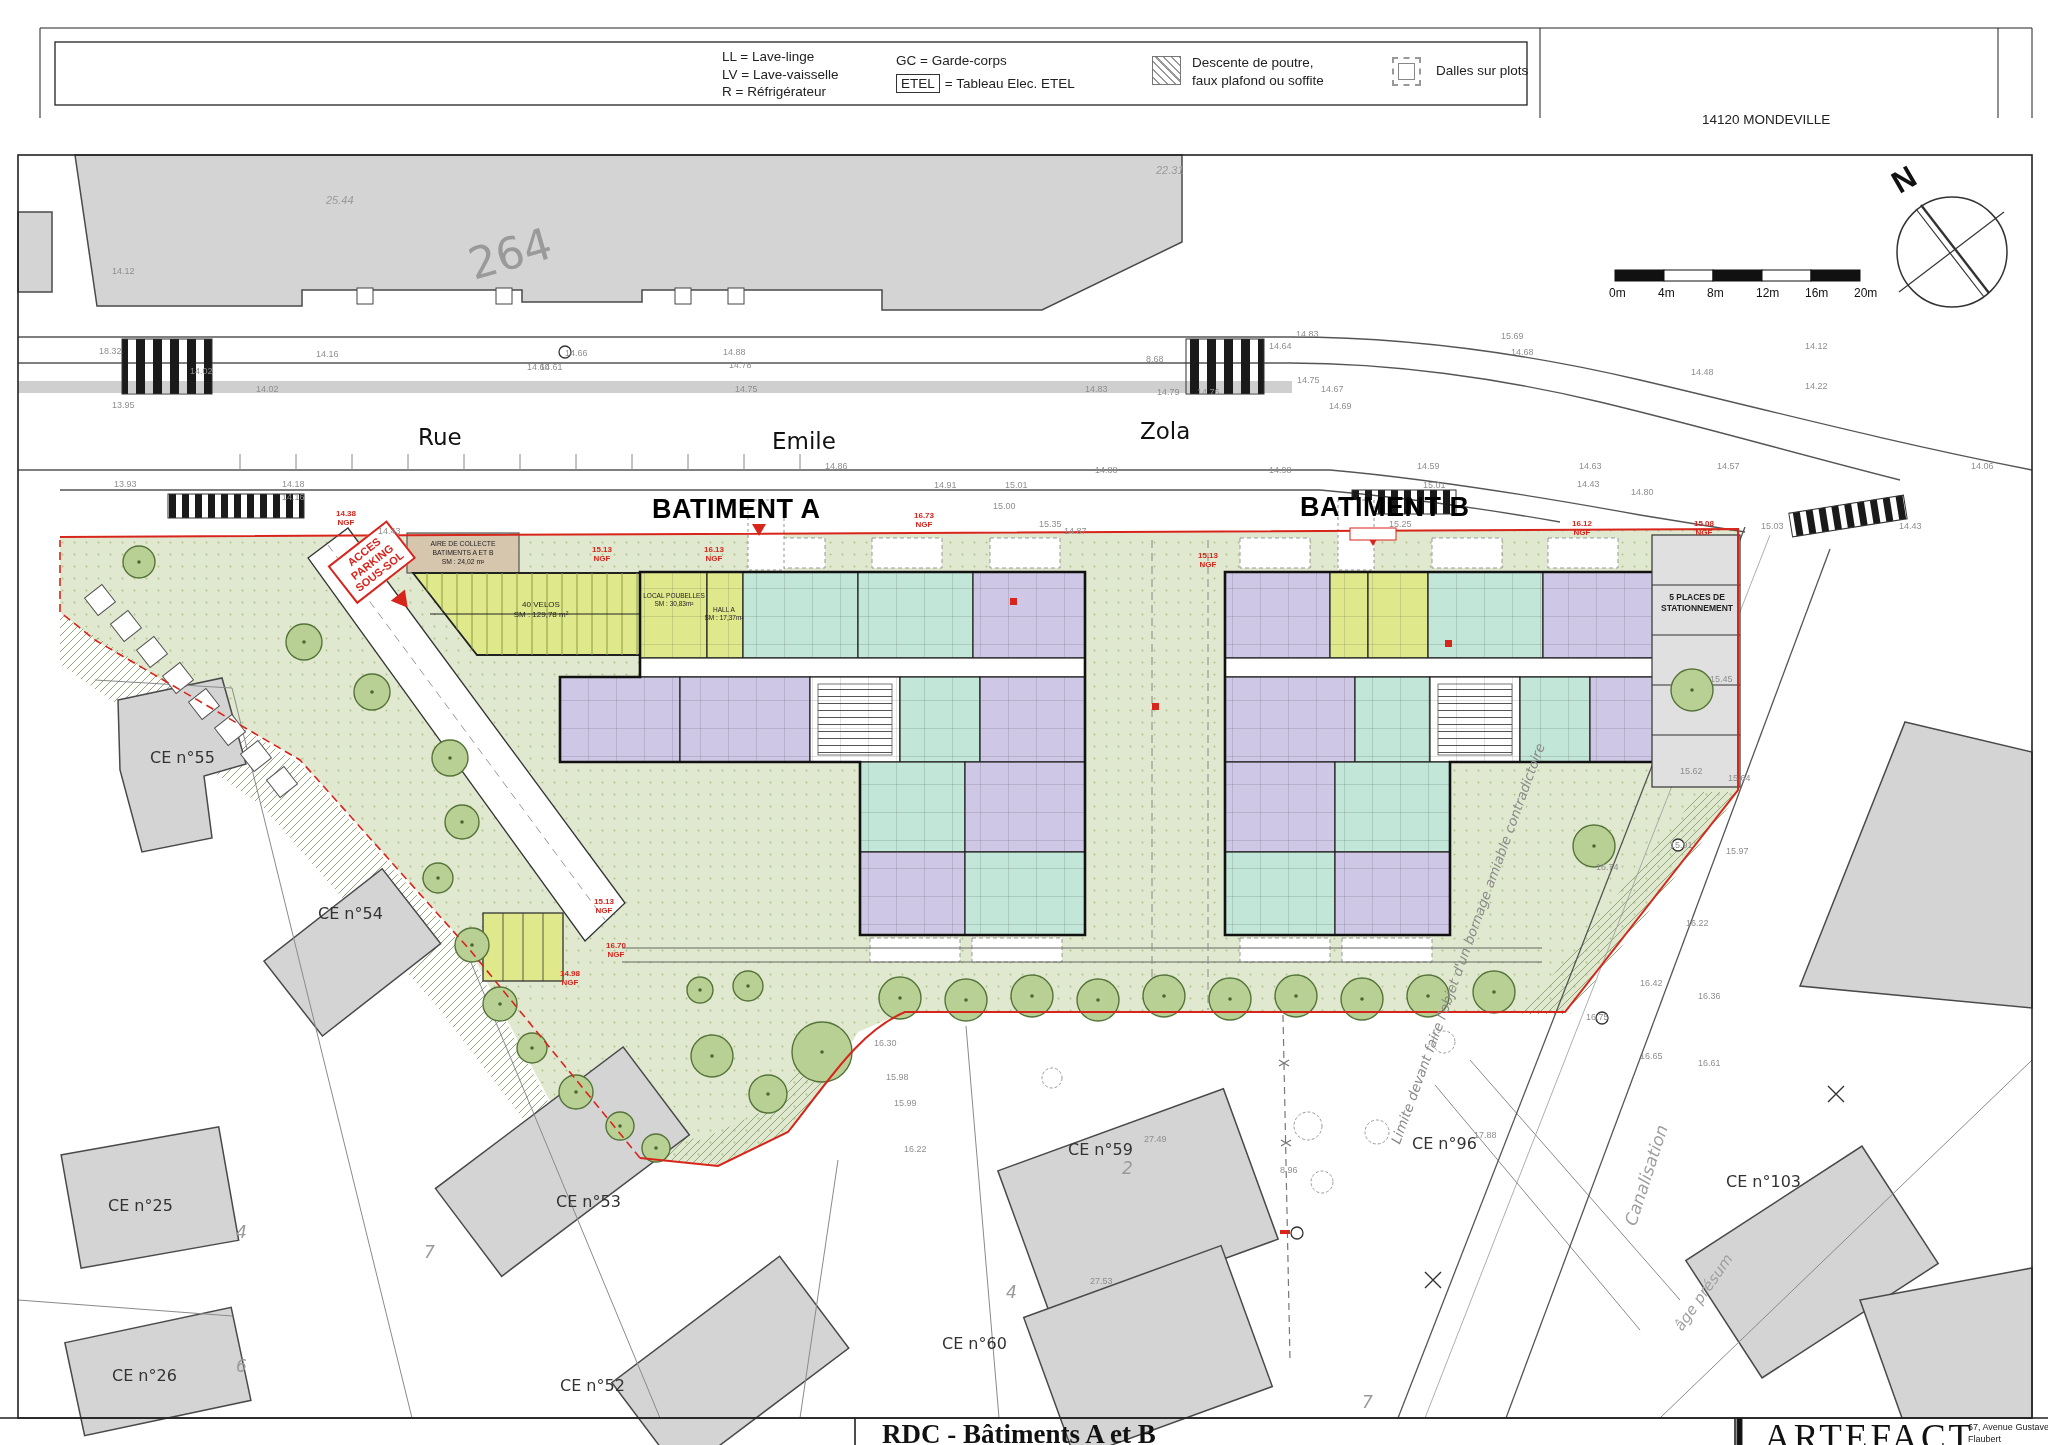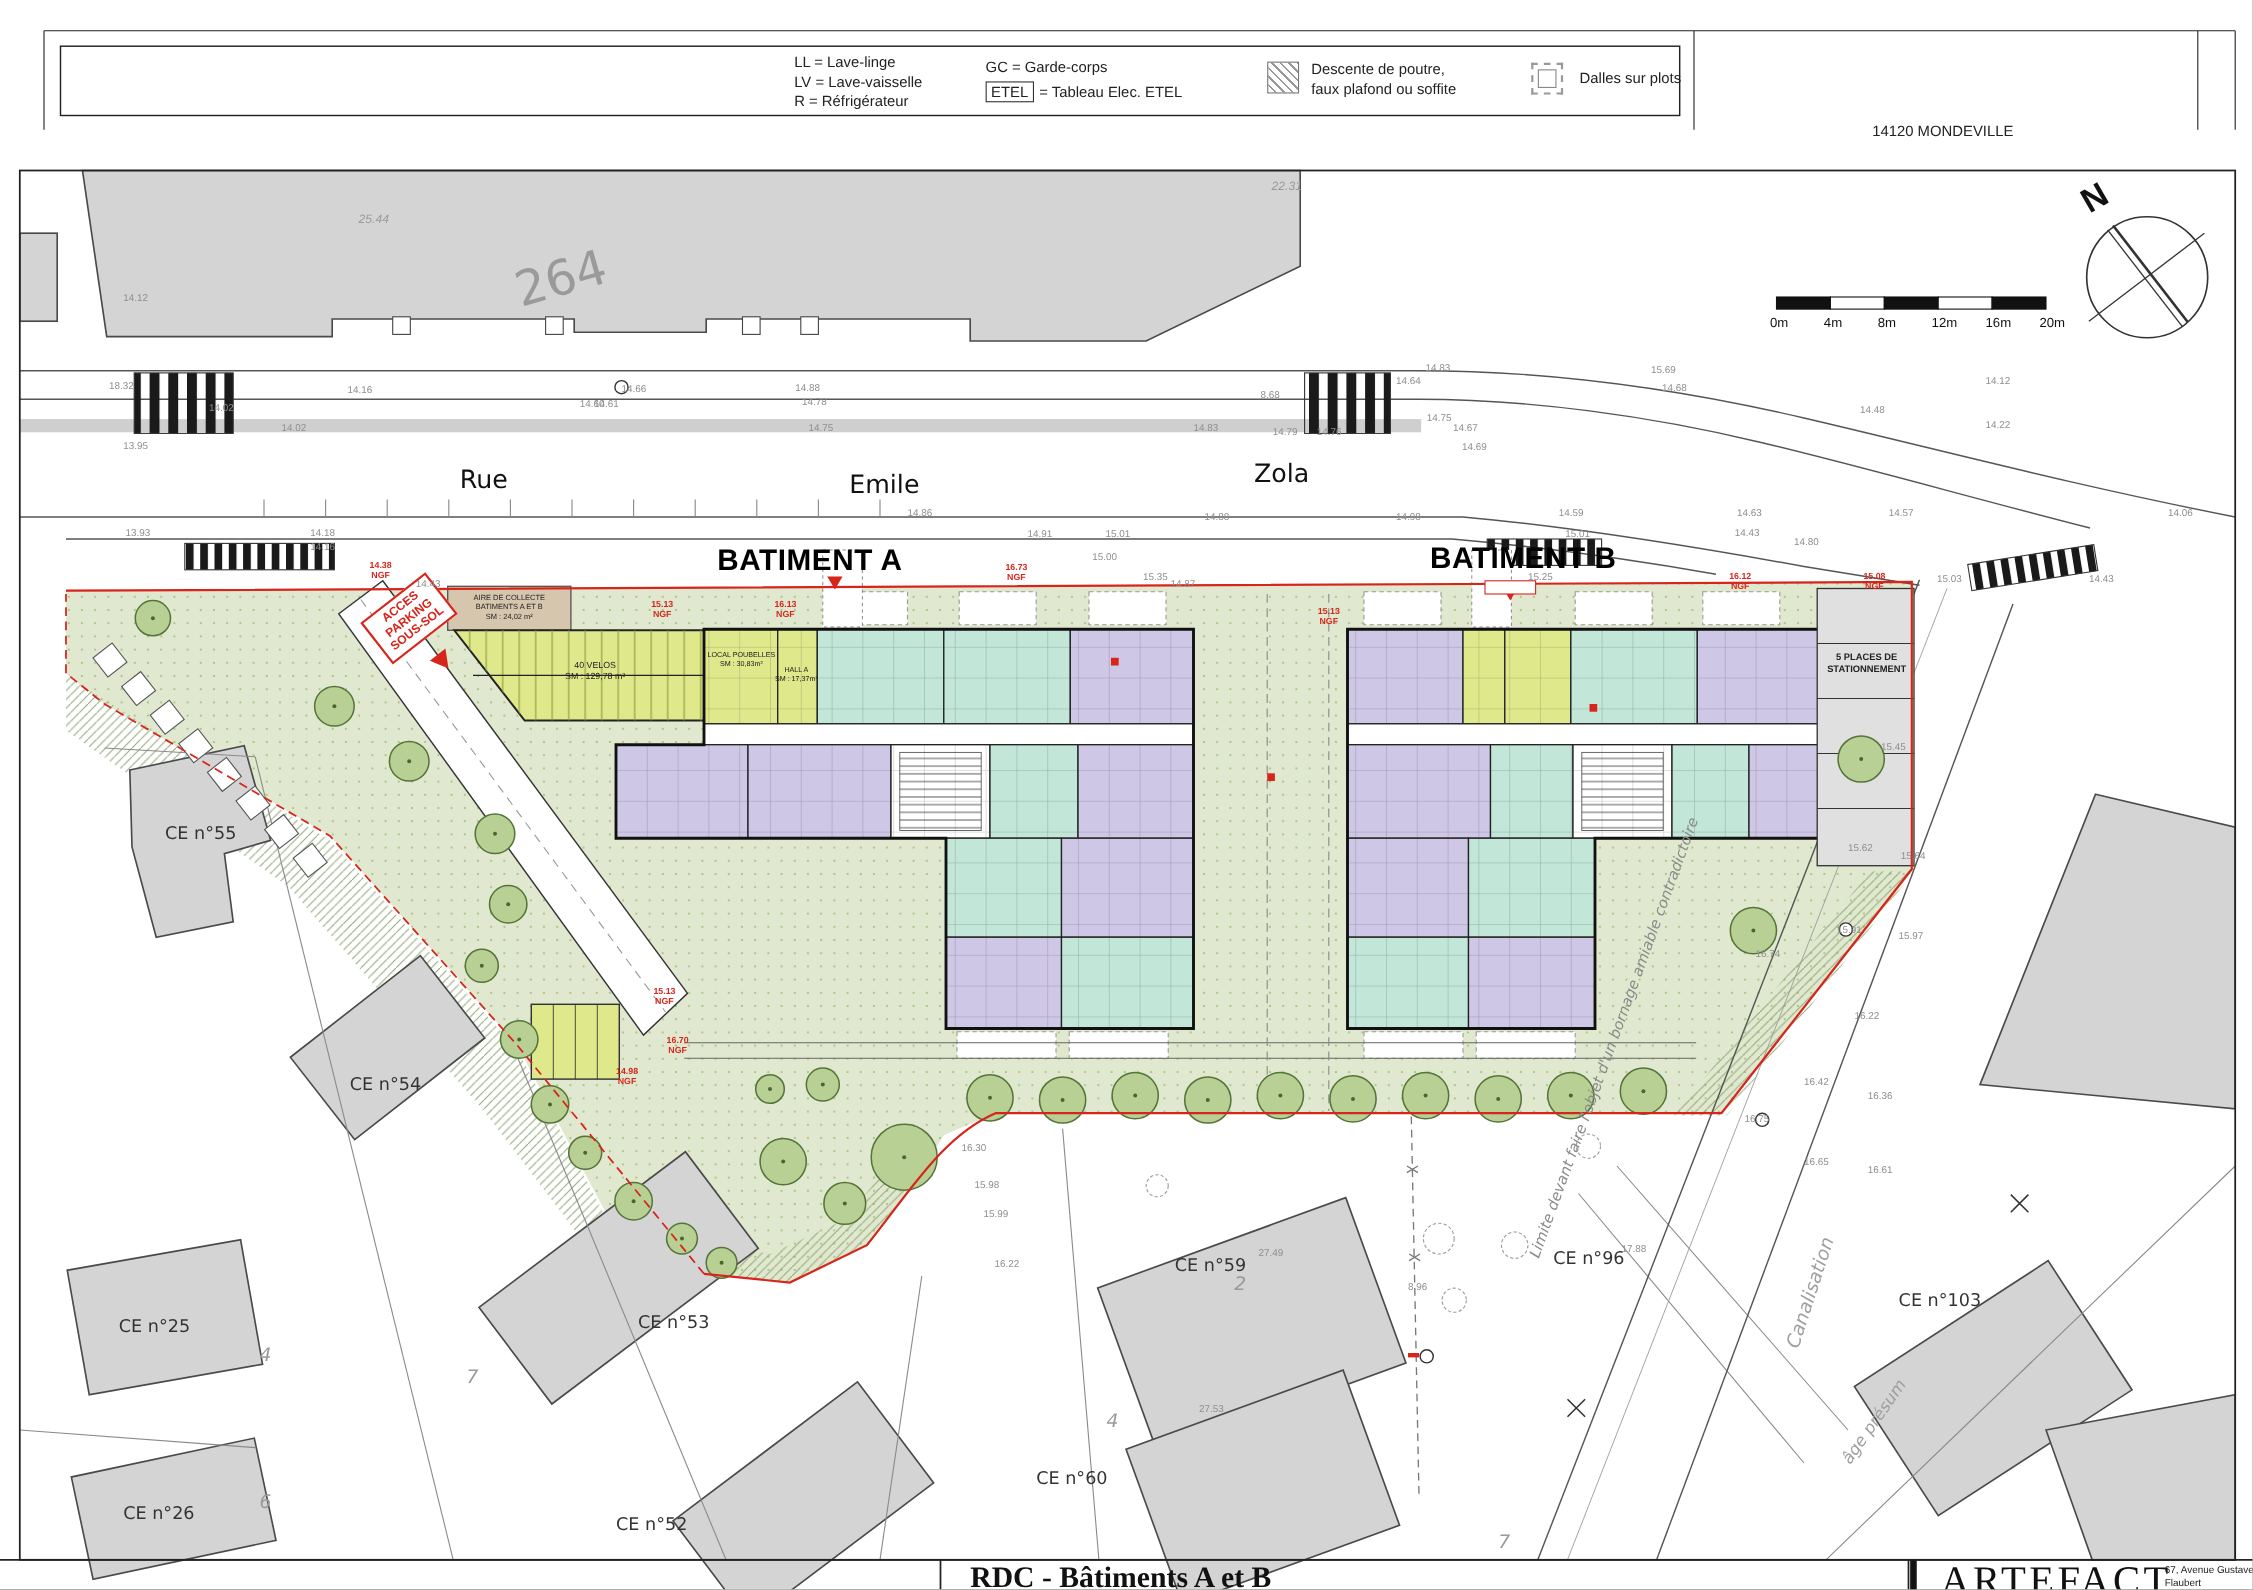--- a/index.html
+++ b/index.html
@@ -498,24 +498,24 @@
       <div class="elev" style="position: absolute; left: 904px; top: 1144px;">16.22</div>
       <div class="roofnum" style="position: absolute; left: 326px; top: 194px;">25.44</div>
       <div class="roofnum" style="position: absolute; left: 1156px; top: 164px;">22.31</div>
       <div class="pmark" style="position: absolute; left: 236px; top: 1222px;">4</div>
       <div class="pmark" style="position: absolute; left: 236px; top: 1356px;">6</div>
       <div class="pmark" style="position: absolute; left: 424px; top: 1242px;">7</div>
       <div class="pmark" style="position: absolute; left: 1122px; top: 1158px;">2</div>
       <div class="pmark" style="position: absolute; left: 1006px; top: 1282px;">4</div>
       <div class="pmark" style="position: absolute; left: 1362px; top: 1392px;">7</div>
       <div class="ce" style="position: absolute; left: 150px; top: 748px;">CE n°55</div>
-      <div class="ce" style="position: absolute; left: 318px; top: 976px; text-align: center;">CE n°54</div>
+      <div class="ce" style="position: absolute; left: 318px; top: 904px; text-align: center;">CE n°54</div>
       <div class="ce" style="position: absolute; left: 108px; top: 1196px;">CE n°25</div>
       <div class="ce" style="position: absolute; left: 112px; top: 1366px;">CE n°26</div>
-      <div class="ce" style="position: absolute; left: 580px; top: 1192px; text-align: center;">CE n°53</div>
+      <div class="ce" style="position: absolute; left: 556px; top: 1192px; text-align: center;">CE n°53</div>
       <div class="ce" style="position: absolute; left: 560px; top: 1376px;">CE n°52</div>
       <div class="ce" style="position: absolute; left: 1068px; top: 1140px;">CE n°59</div>
       <div class="ce" style="position: absolute; left: 942px; top: 1334px;">CE n°60</div>
       <div class="ce" style="position: absolute; left: 1412px; top: 1134px;">CE n°96</div>
       <div class="ce" style="position: absolute; left: 1726px; top: 1172px;">CE n°103</div>
       <div class="ngf" style="position: absolute; left: 336px; top: 510px;">
         <div>14.38</div>
         <div>NGF</div>
       </div>
       <div class="ngf" style="position: absolute; left: 592px; top: 546px;">

